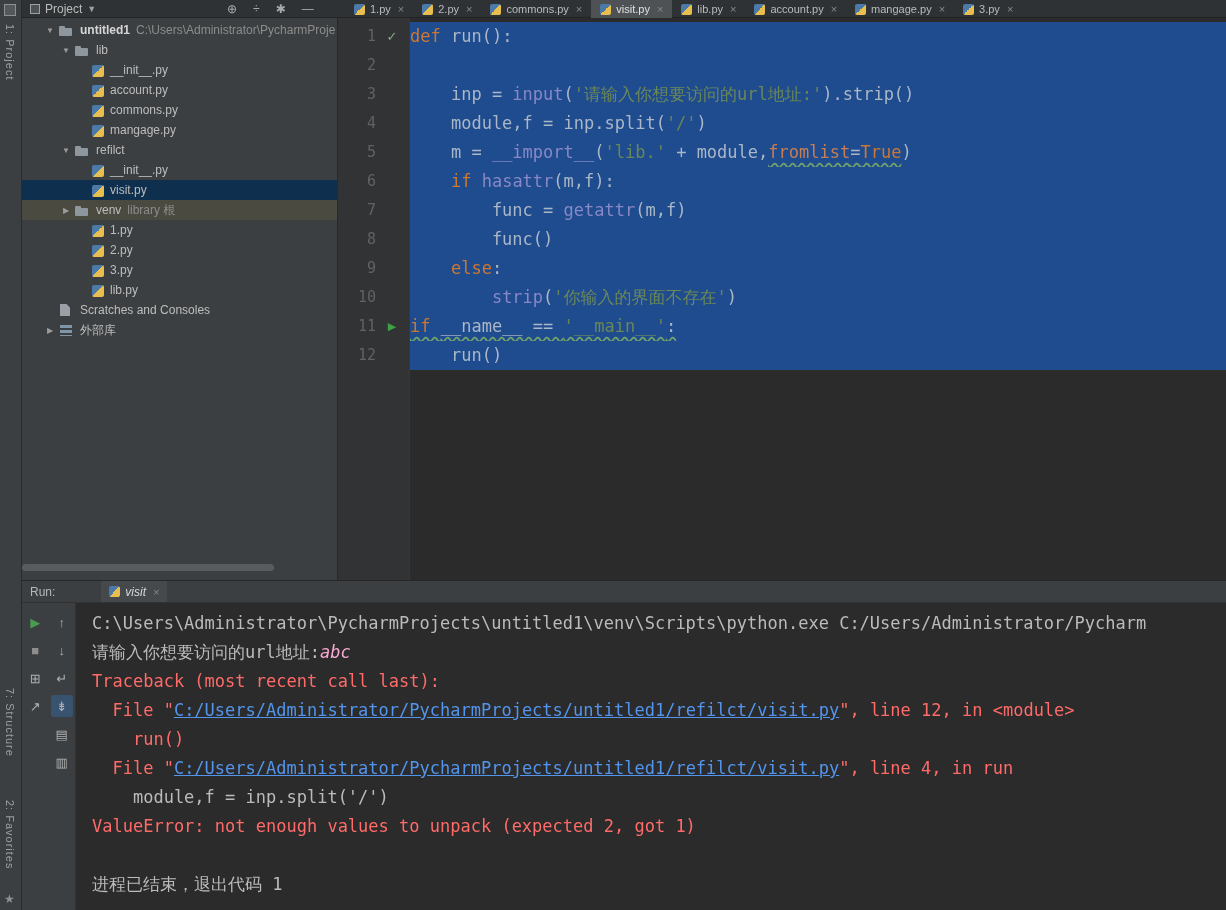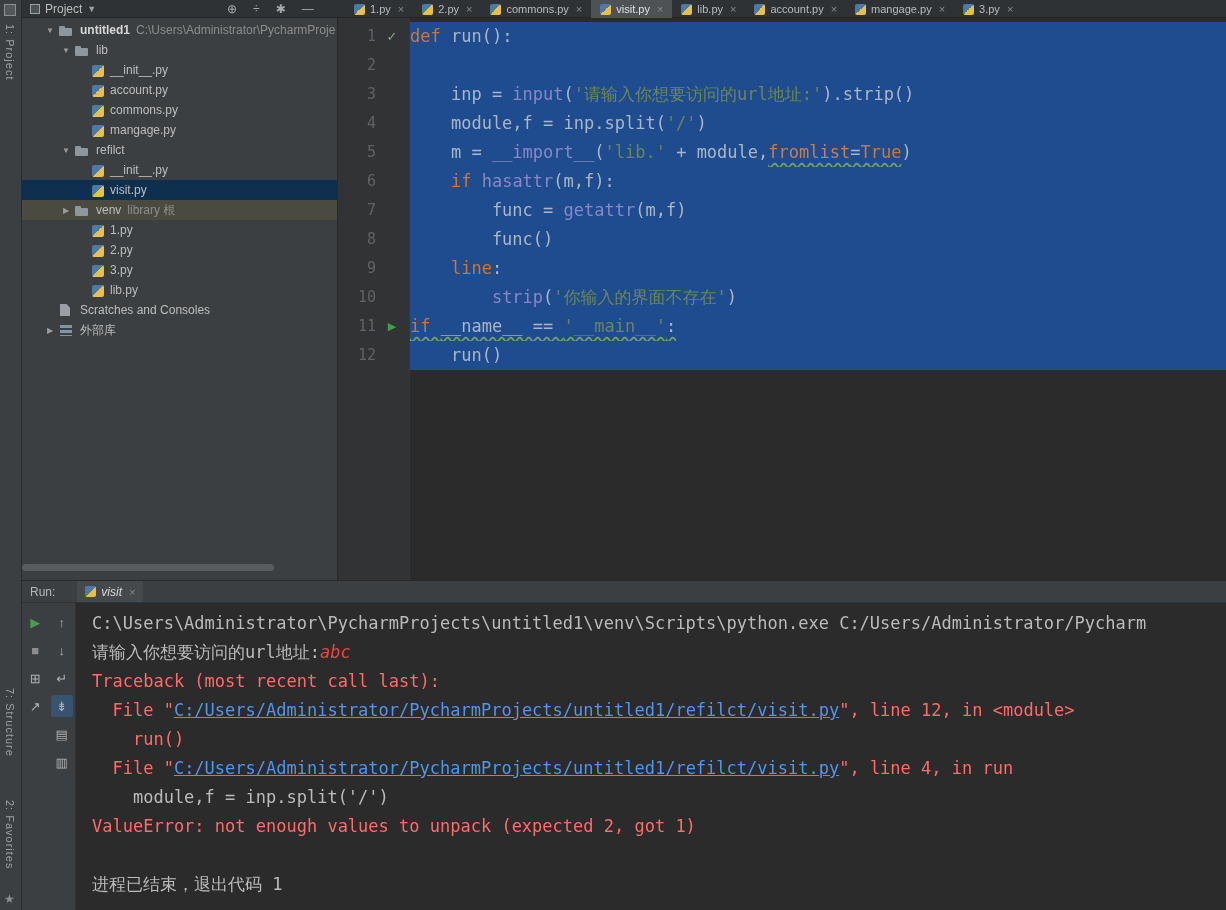--- a/index.html
+++ b/index.html
@@ -58,33 +58,33 @@
 .codecell{flex:1;font:17px/29px "DejaVu Sans Mono",monospace;white-space:pre;color:#a9b7c6;}
 .crow.sel .codecell{background:#1f4b8f;}
 .tk-k{color:#cc7832;}
 .tk-b{color:#8888c6;}
 .tk-s{color:#6a8759;}
 .tk-p{color:#a9b7c6;}
 .tk-a{color:#c77d52;text-align:center;}
 .wavy{text-decoration-line:underline;text-decoration-style:wavy;text-decoration-color:#6fa36b;text-underline-offset:4px;text-decoration-skip-ink:none;}
 
 
-#run-header{position:absolute;left:22px;top:580px;width:1204px;height:23px;background:#3c3f41;border-top:1px solid #282828;border-bottom:1px solid #323232;display:flex;align-items:center;z-index:3;}
+#run-header{position:absolute;left:22px;top:580px;width:1204px;height:23px;background:#3c3f41;border-top:1px solid #282828;border-bottom:1px solid #323232;display:flex;align-items:center;z-index:3;gap:24px;}
 #run-label{font-size:12px;color:#b5b8ba;margin-left:8px;}
 #run-tab{display:flex;align-items:center;gap:5px;margin-left:22px;font-size:12px;color:#d5d7d8;padding:2px 8px;background:#45494b;height:100%;font-style:italic;}
 #run-toolbar{position:absolute;left:22px;top:603px;width:54px;height:307px;background:#3c3f41;border-right:1px solid #323232;display:flex;}
 .tbcol{width:27px;display:flex;flex-direction:column;align-items:center;padding-top:8px;}
 .tbicon{width:22px;height:22px;margin-bottom:6px;display:flex;align-items:center;justify-content:center;font-size:13px;border-radius:3px;}
 .tbicon.active{background:#37536f;}
 #console{position:absolute;left:76px;top:603px;width:1150px;height:307px;background:#2b2b2b;overflow:hidden;padding:6px 0 13px 16px;}
 .conrow{min-height:29px;font:17px/29px "DejaVu Sans Mono",monospace;white-space:pre;}
 .c-out{color:#bbbbbb;}
 .c-err{color:#ff6b68;}
 .c-link{color:#5394ec;text-decoration:underline;}
-.c-in{color:#ef4444;font-style:italic;}
+.c-in{color:#f9a8d4;font-style:italic;}
 </style>
 </head>
 <body>
 
 <div id="stripe">
   <div id="stripe-corner"></div>
   <div class="vlabel" style="top:24px;">1: Project</div>
   <div class="vlabel" style="top:688px;">7: Structure</div>
   <div class="vlabel" style="top:800px;">2: Favorites</div>
   <div id="stripe-star">★</div>
@@ -291,21 +291,21 @@
           <span class="lnum">8</span>
           <span class="badge"></span>
         </span>
         <span class="codecell"><span class="tk-p">        func()</span></span>
       </div>
       <div class="crow sel">
         <span class="gut">
           <span class="lnum">9</span>
           <span class="badge"></span>
         </span>
-        <span class="codecell"><span class="tk-p">    </span><span class="tk-k">line</span><span class="tk-p">:</span></span>
+        <span class="codecell"><span class="tk-p">    </span><span class="tk-k">else</span><span class="tk-p">:</span></span>
       </div>
       <div class="crow sel">
         <span class="gut">
           <span class="lnum">10</span>
           <span class="badge"></span>
         </span>
         <span class="codecell"><span class="tk-p">        </span><span class="tk-b">strip</span><span class="tk-p">(</span><span class="tk-s">'你输入的界面不存在'</span><span class="tk-p">)</span></span>
       </div>
       <div class="crow sel">
         <span class="gut">

